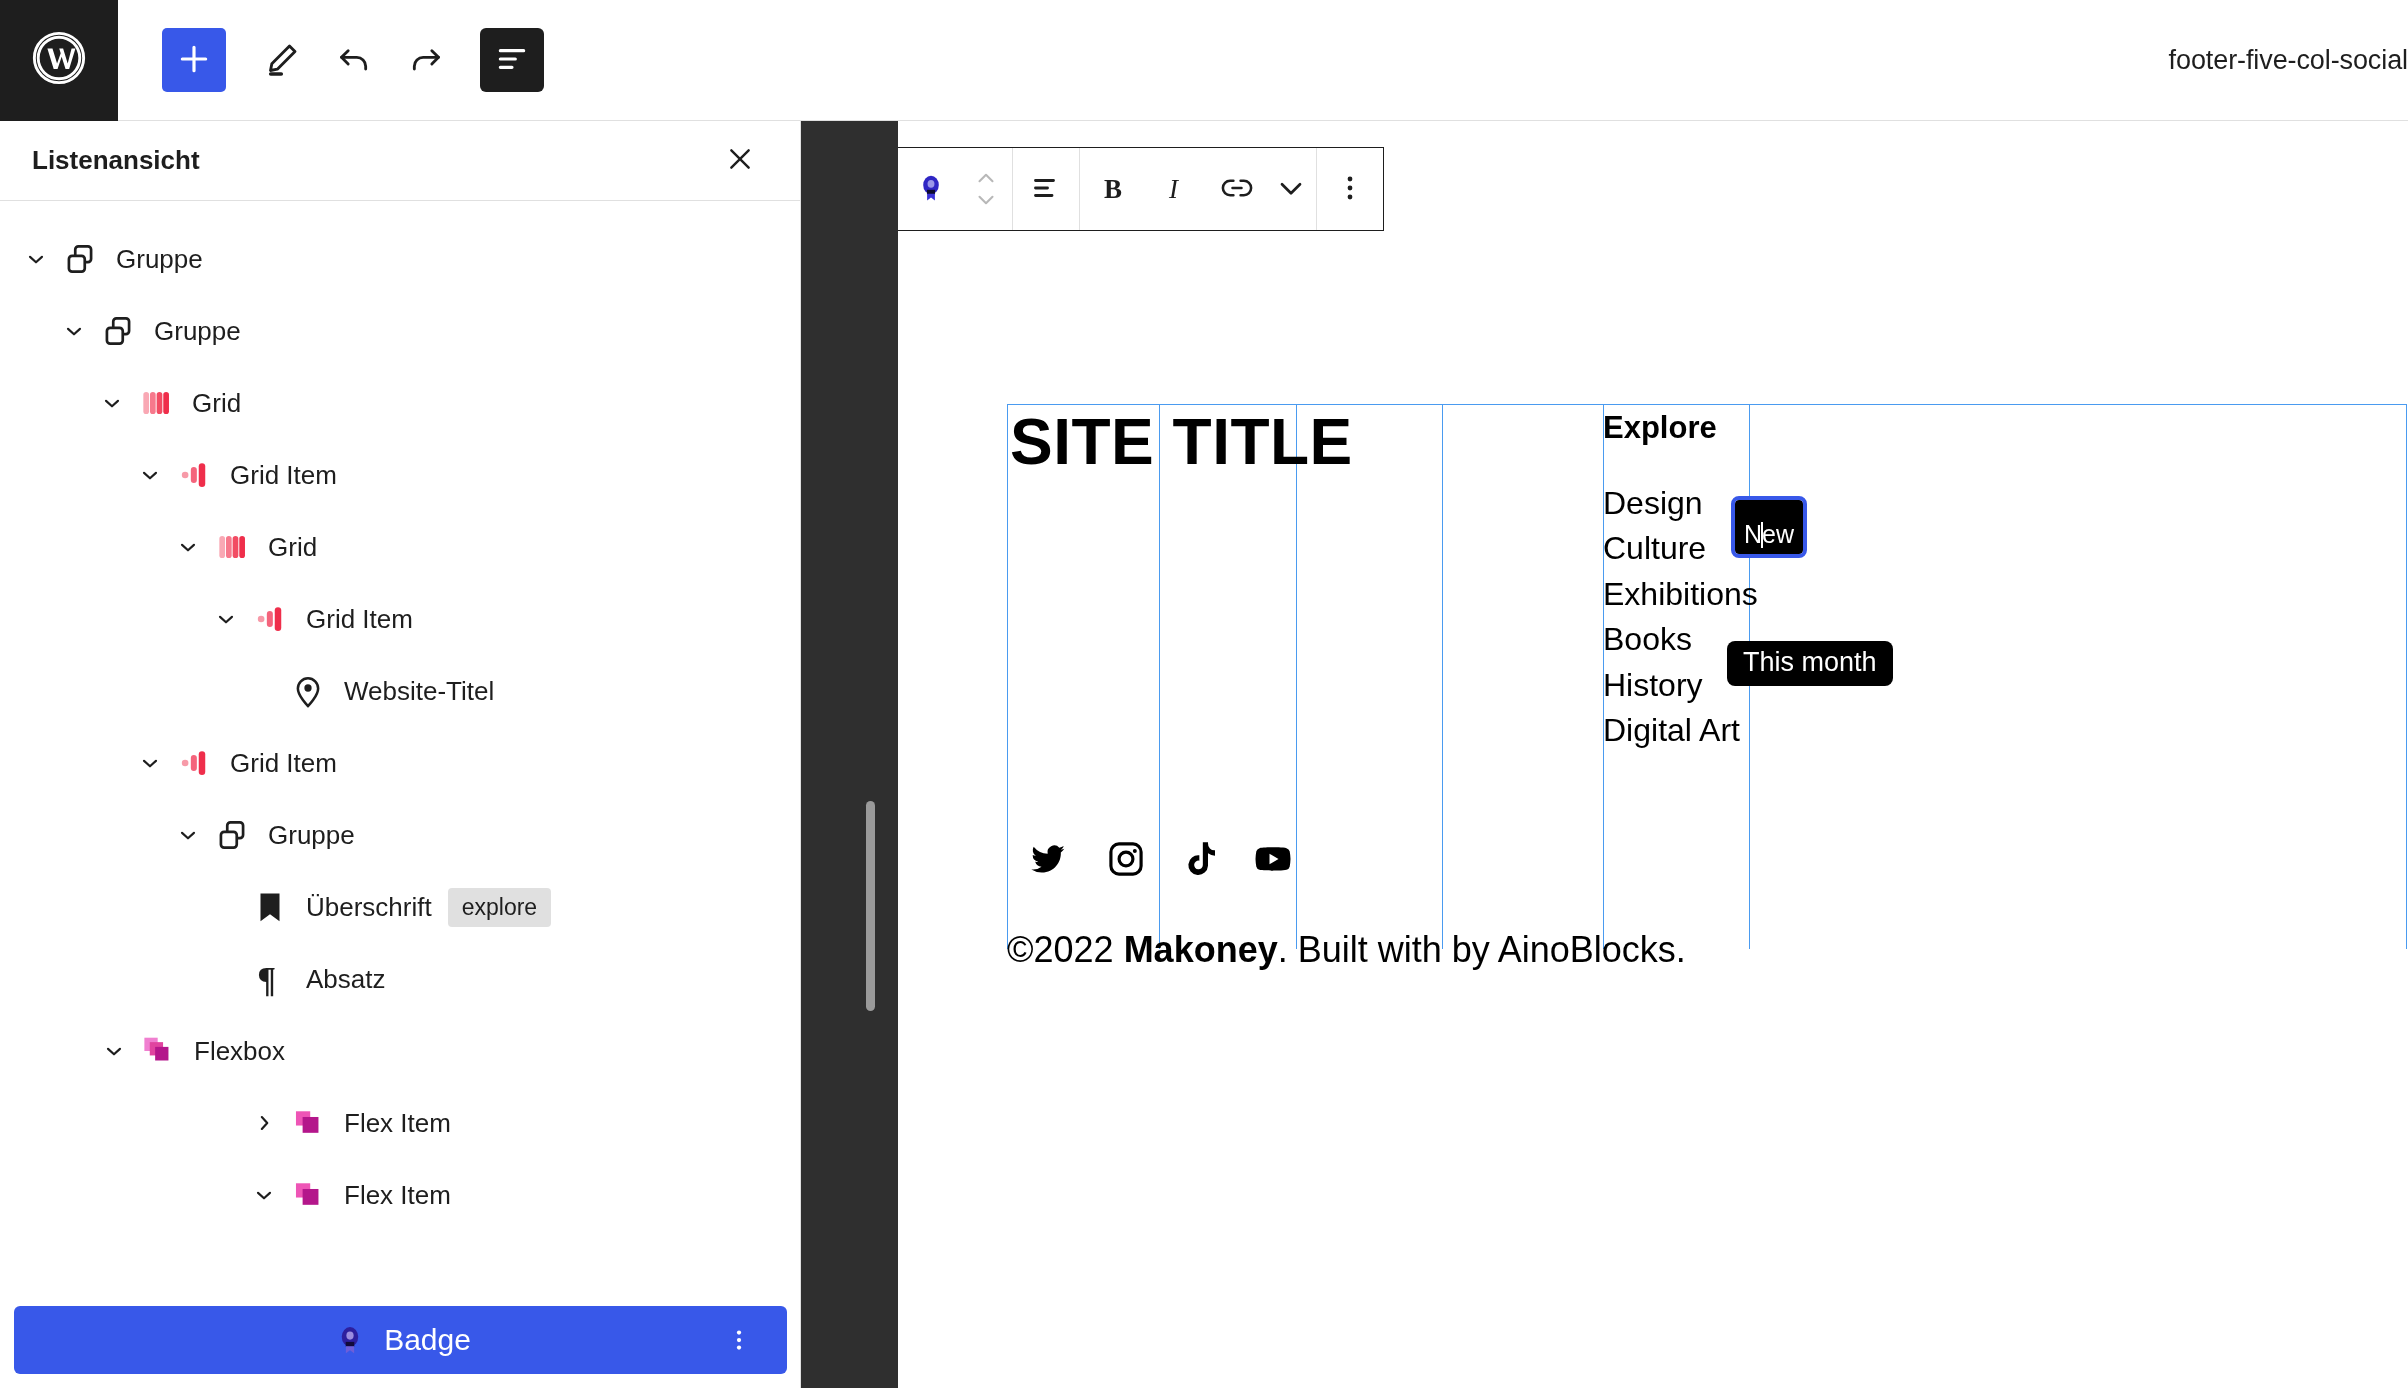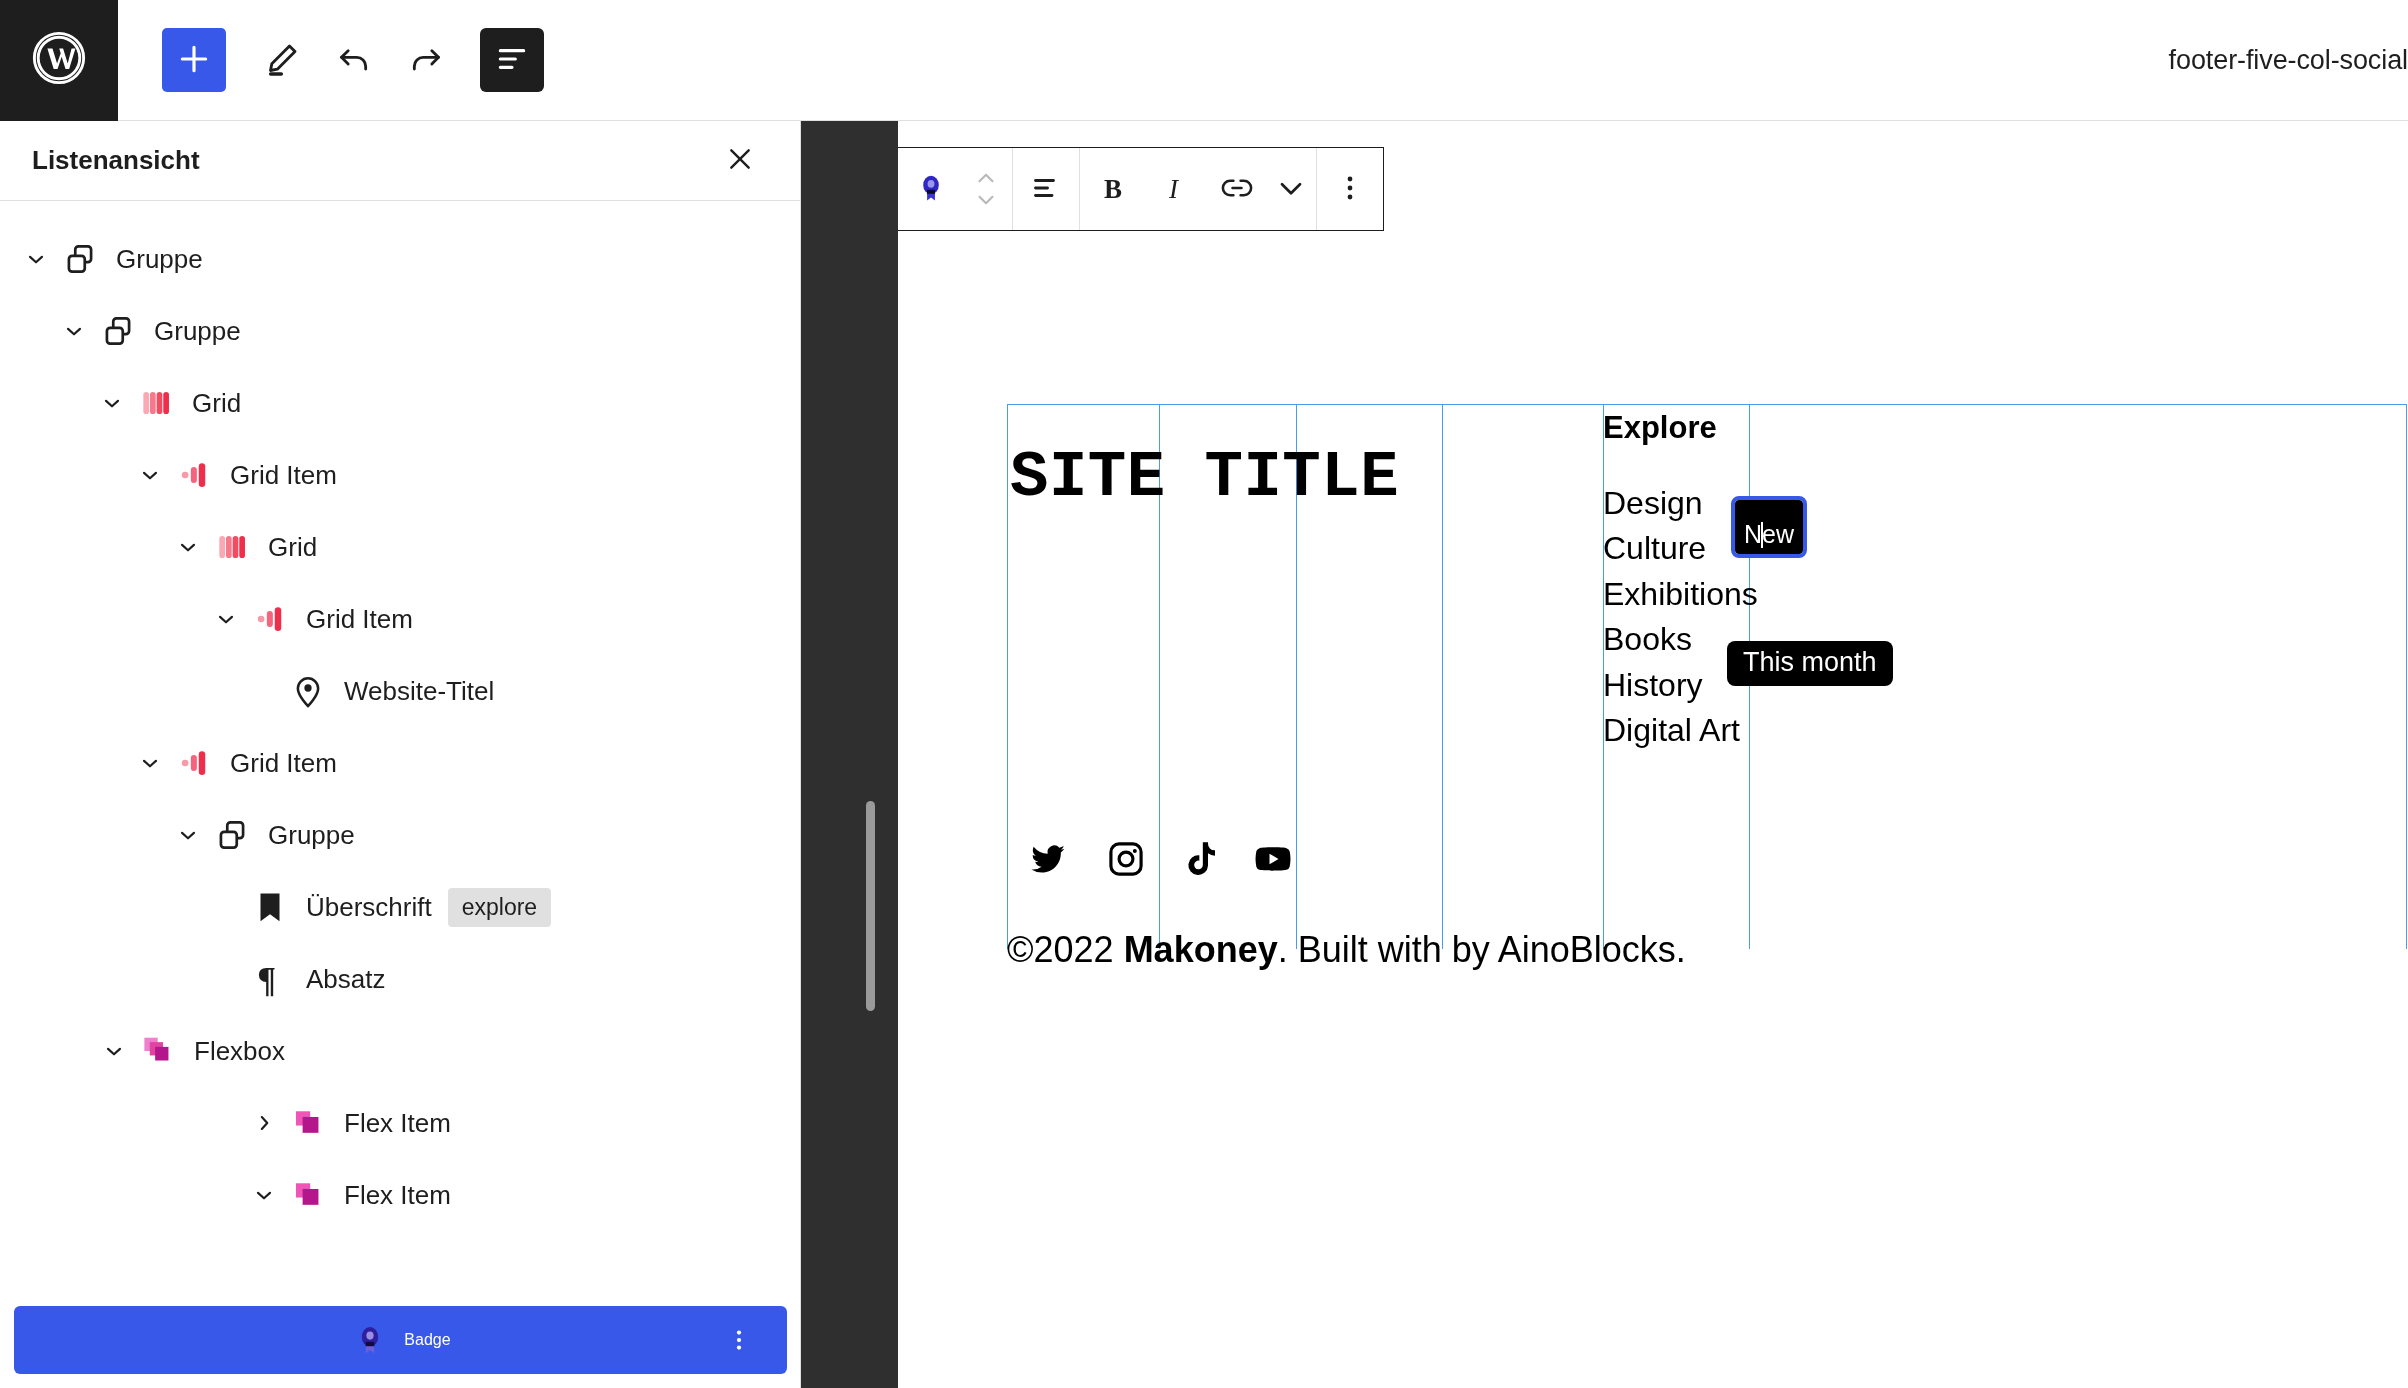--- a/index.html
+++ b/index.html
@@ -94,21 +94,21 @@
   #lv-selected {
     position: absolute; left: 14px; bottom: 14px;
     width: 773px; height: 68px;
     background: #3858e9;
     border-radius: 6px;
     display: flex; align-items: center; justify-content: center;
     z-index: 5;
   }
   #lv-selected .sel-icon { width: 40px; height: 40px; margin-right: 14px; display:flex;align-items:center;justify-content:center;}
   #lv-selected .sel-icon svg { width: 38px; height: 38px; }
-  #lv-selected .sel-label { font-size: 16px; color: #ffffff; font-weight: 400; }
+  #lv-selected .sel-label { font-size: 30px; color: #ffffff; font-weight: 400; }
   #lv-selected .sel-more {
     position: absolute; right: 28px; top: 50%; transform: translateY(-50%);
     width: 40px; height: 40px; display:flex;align-items:center;justify-content:center;
   }
   #lv-selected .sel-more svg { width: 30px; height: 30px; }
 
   
   #editor-area {
     position: absolute; top: 121px; left: 801px;
     width: 1607px; height: 1267px;
@@ -152,25 +152,24 @@
     position: absolute; left: 109px; top: 283px;
     width: 1400px; height: 545px;
   }
   .gcol {
     position: absolute; top: 0; height: 545px;
     border-left: 1px solid #4a9bf0;
     border-top: 1px solid #4a9bf0;
   }
   #site-title {
     position: absolute; left: 3px; top: 6px;
-    font-family: Liberation Mono, monospace;
+    font-family: Liberation Sans, sans-serif;
     font-size: 64px; font-weight: 700; color: #000;
     letter-spacing: 0.5px; white-space: nowrap;
     line-height: 1;
-    margin-top: 36px;
   }
   #explore-col {
     position: absolute; left: 596px; top: 8px;
     width: 146px;
   }
   #explore-heading { font-size: 31px; font-weight: 700; color: #000; line-height: 1.0; margin-bottom: 38px; }
   .nav-link { font-size: 32px; color: #000; line-height: 1.42; white-space: nowrap; }
   #badge-new {
     position: absolute; left: 728px; top: 96px;
     background: #000; color: #fff;

